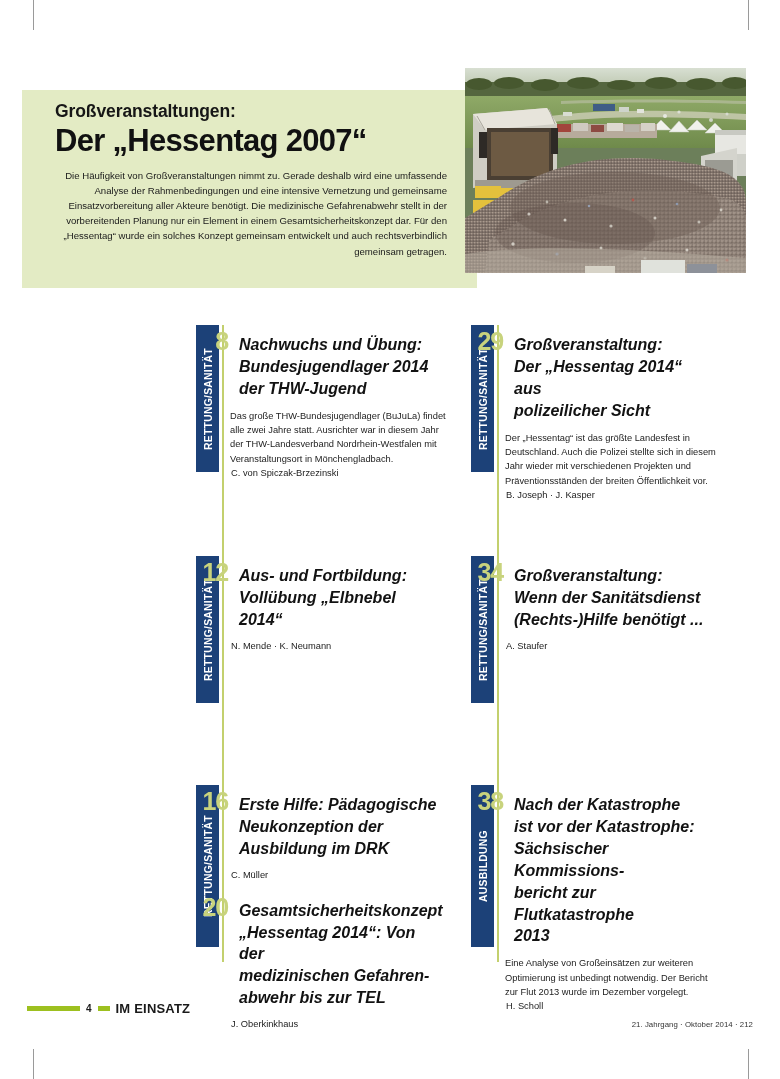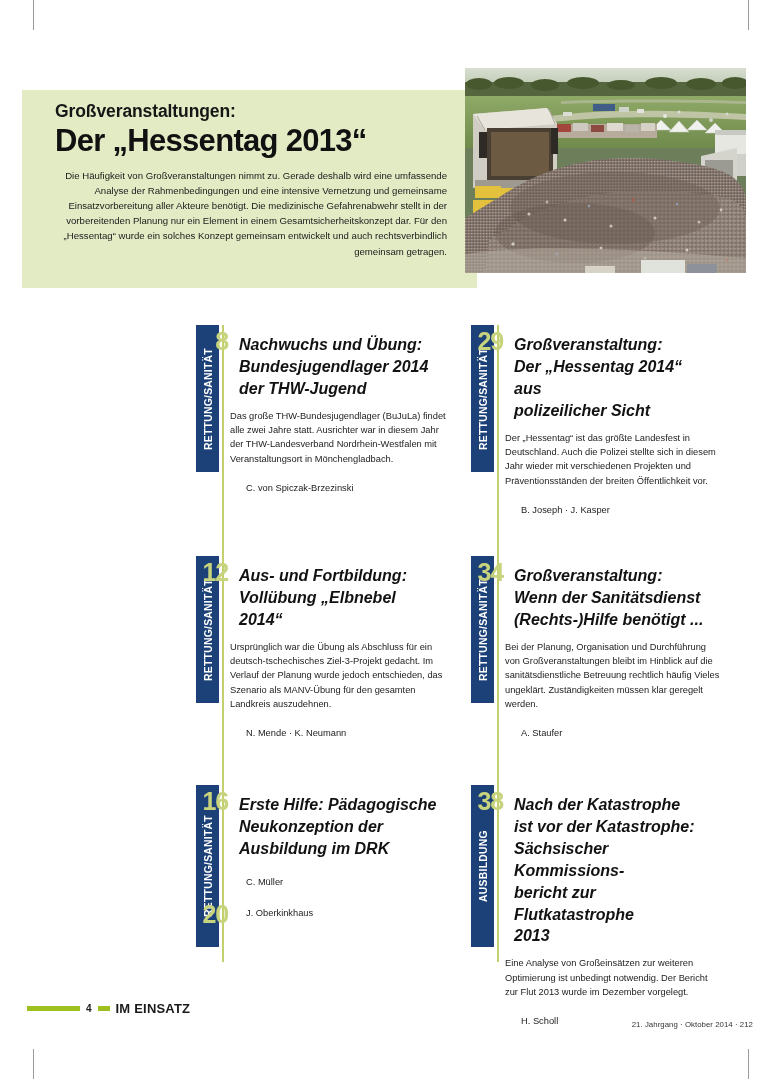--- a/index.html
+++ b/index.html
@@ -156,21 +156,21 @@
     font-size: 9.3px;
     font-weight: normal;
     line-height: 1.54;
     color: #222222;
     margin: 1px 0 0 0;
   }
   .entry-authors {
     font-size: 9.3px;
     line-height: 1.5;
     color: #222222;
-    margin: 16px;
+    margin: 1px;
   }
 
   
   .footer {
     position: absolute;
     left: 27px;
     top: 1002px;
     width: 726px;
     height: 20px;
   }
@@ -218,21 +218,21 @@
 <body>
 
 <div class="crop-mark crop-tl-v"></div>
 <div class="crop-mark crop-tr-v"></div>
 <div class="crop-mark crop-bl-v"></div>
 <div class="crop-mark crop-br-v"></div>
 
 <div class="hero">
   <div class="hero-inner">
     <div class="kicker">Großveranstaltungen:</div>
-    <div class="headline">Der „Hessentag 2013“</div>
+    <div class="headline">Der „Hessentag 2007“</div>
     <div class="standfirst">Die Häufigkeit von Großveranstaltungen nimmt zu. Gerade deshalb wird eine umfassende Analyse der Rahmenbedingungen und eine intensive Vernetzung und gemeinsame Einsatzvorbereitung aller Akteure benötigt. Die medizinische Gefahrenabwehr stellt in der vorbereitenden Planung nur ein Element in einem Gesamtsicherheitskonzept dar. Für den „Hessentag“ wurde ein solches Konzept gemeinsam entwickelt und auch rechtsverbindlich gemeinsam getragen.</div>
   </div>
 </div>
 
 <div class="photo">
   <svg width="281" height="205" viewBox="0 0 281 205">
     <defs>
       <linearGradient id="sky" x1="0" y1="0" x2="0" y2="1">
         <stop offset="0%" stop-color="#d8dfd2"></stop>
         <stop offset="100%" stop-color="#b9c4ab"></stop>
@@ -385,36 +385,36 @@
     </div>
   </div>
 
   <div class="group" style="top:231px;">
     <div class="tab" style="height:147px;">
       <span>RETTUNG/SANITÄT</span>
     </div>
     <div class="entry">
       <div class="page-no">12</div>
       <p class="entry-title">Aus- und Fortbildung:<br>Vollübung „Elbnebel 2014“</p>
-      <p class="entry-desc">Ursprünglich war die Übung als Abschluss für ein deutsch-tschechisches Ziel-3-Projekt gedacht. Im Verlauf der Planung wurde jedoch entschieden, das Szenario als MANV-Übung für den gesamten Landkreis auszudehnen.</p>
       <p class="entry-authors">N. Mende · K. Neumann</p>
     </div>
   </div>
 
   <div class="group" style="top:460px;">
     <div class="tab" style="height:162px;">
       <span>RETTUNG/SANITÄT</span>
     </div>
     <div class="entry">
       <div class="page-no">16</div>
       <p class="entry-title">Erste Hilfe: Pädagogische<br>Neukonzeption der<br>Ausbildung im DRK</p>
       <p class="entry-authors">C. Müller</p>
     </div>
     <div class="entry">
       <div class="page-no">20</div>
+      <p class="entry-title">Gesamtsicherheitskonzept<br>„Hessentag 2014“: Von der<br>medizinischen Gefahren-<br>abwehr bis zur TEL</p>
       <p class="entry-authors">J. Oberkinkhaus</p>
     </div>
   </div>
 
 </div>
 
 <div class="col col-right">
 
   <div class="group" style="top:0px;">
     <div class="tab" style="height:147px;">
@@ -428,21 +428,20 @@
     </div>
   </div>
 
   <div class="group" style="top:231px;">
     <div class="tab" style="height:147px;">
       <span>RETTUNG/SANITÄT</span>
     </div>
     <div class="entry">
       <div class="page-no">34</div>
       <p class="entry-title">Großveranstaltung:<br>Wenn der Sanitätsdienst<br>(Rechts-)Hilfe benötigt ...</p>
-      <p class="entry-desc">Bei der Planung, Organisation und Durchführung von Großveranstaltungen bleibt im Hinblick auf die sanitätsdienstliche Betreuung rechtlich häufig Vieles ungeklärt. Zuständigkeiten müssen klar geregelt werden.</p>
       <p class="entry-authors">A. Staufer</p>
     </div>
   </div>
 
   <div class="group" style="top:460px;">
     <div class="tab" style="height:162px;">
       <span>AUSBILDUNG</span>
     </div>
     <div class="entry">
       <div class="page-no">38</div>

